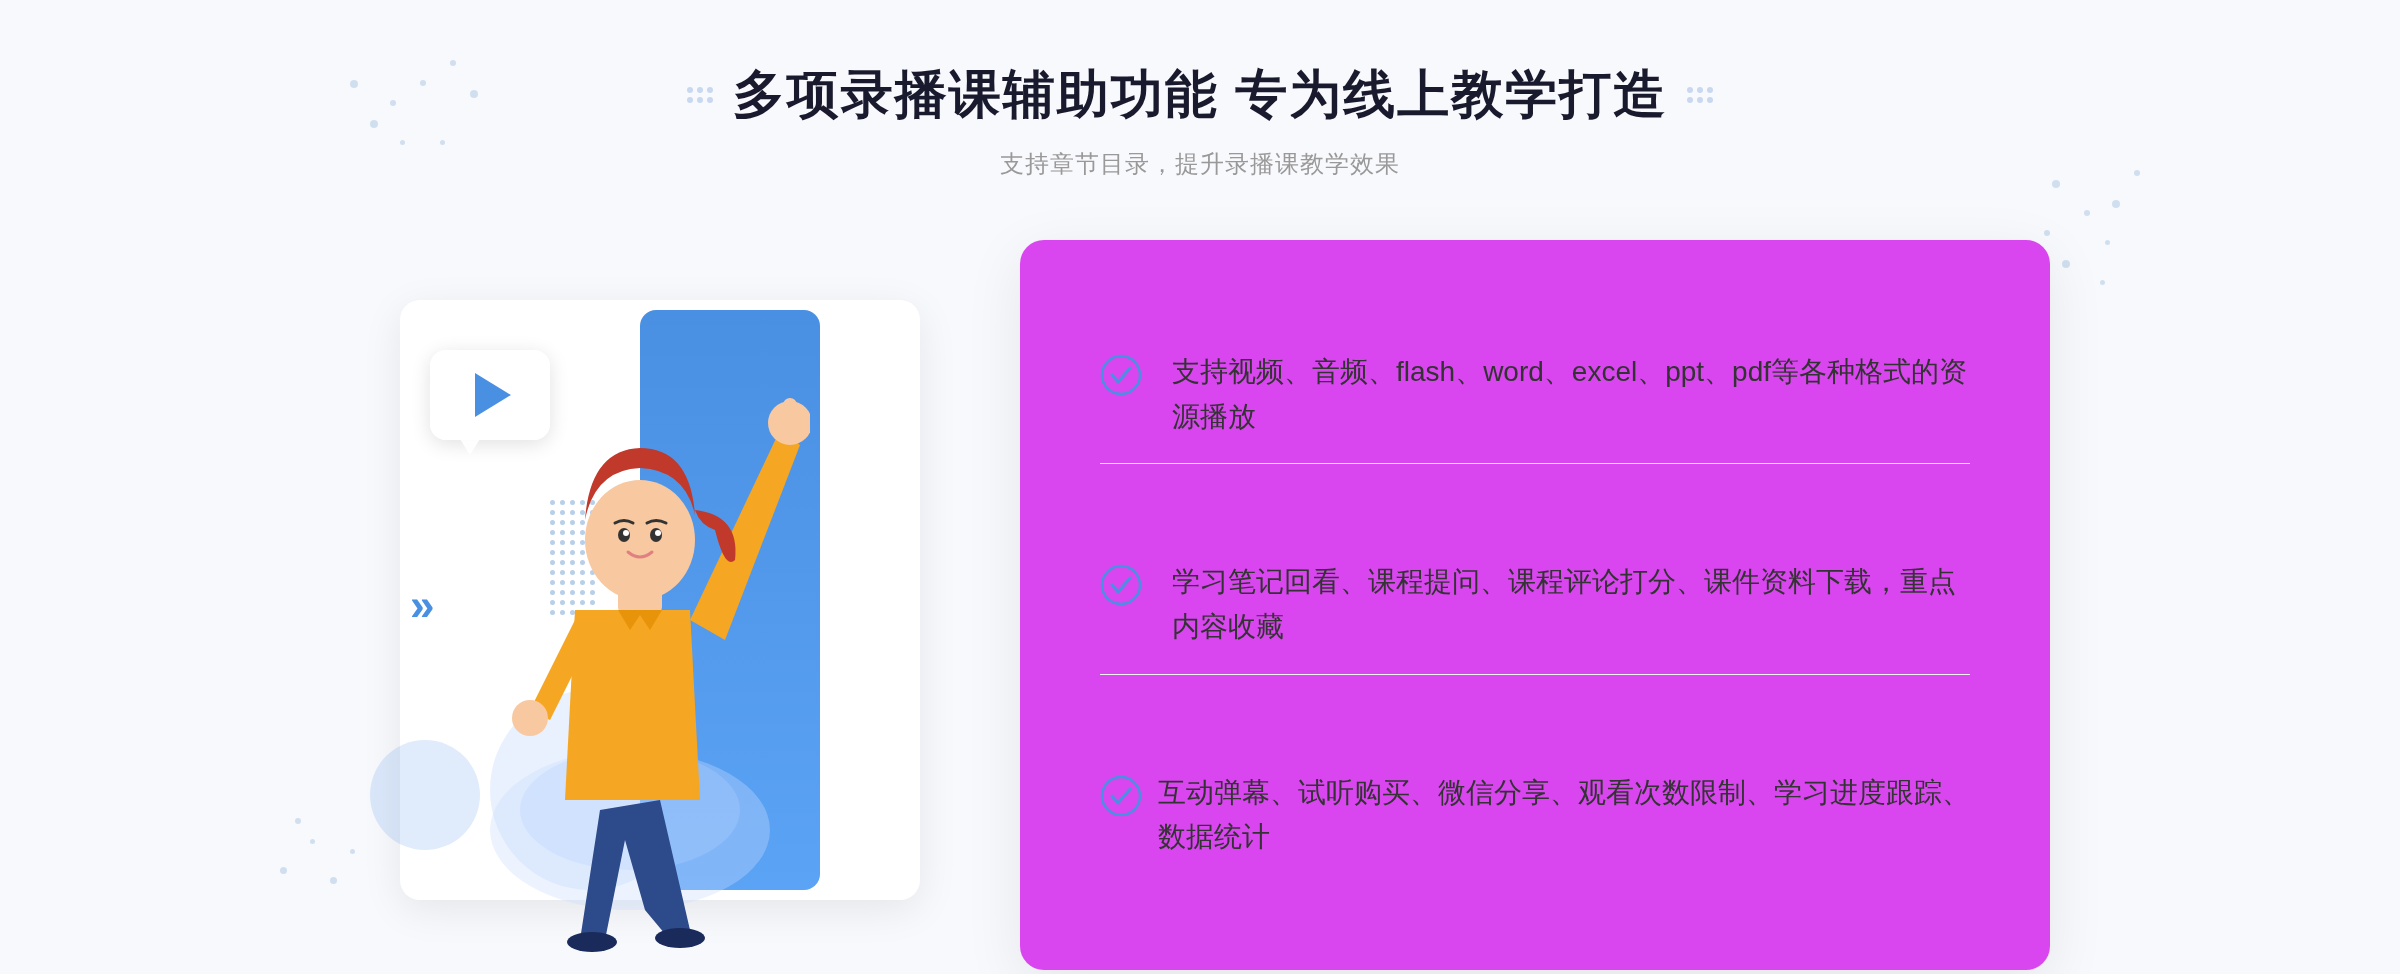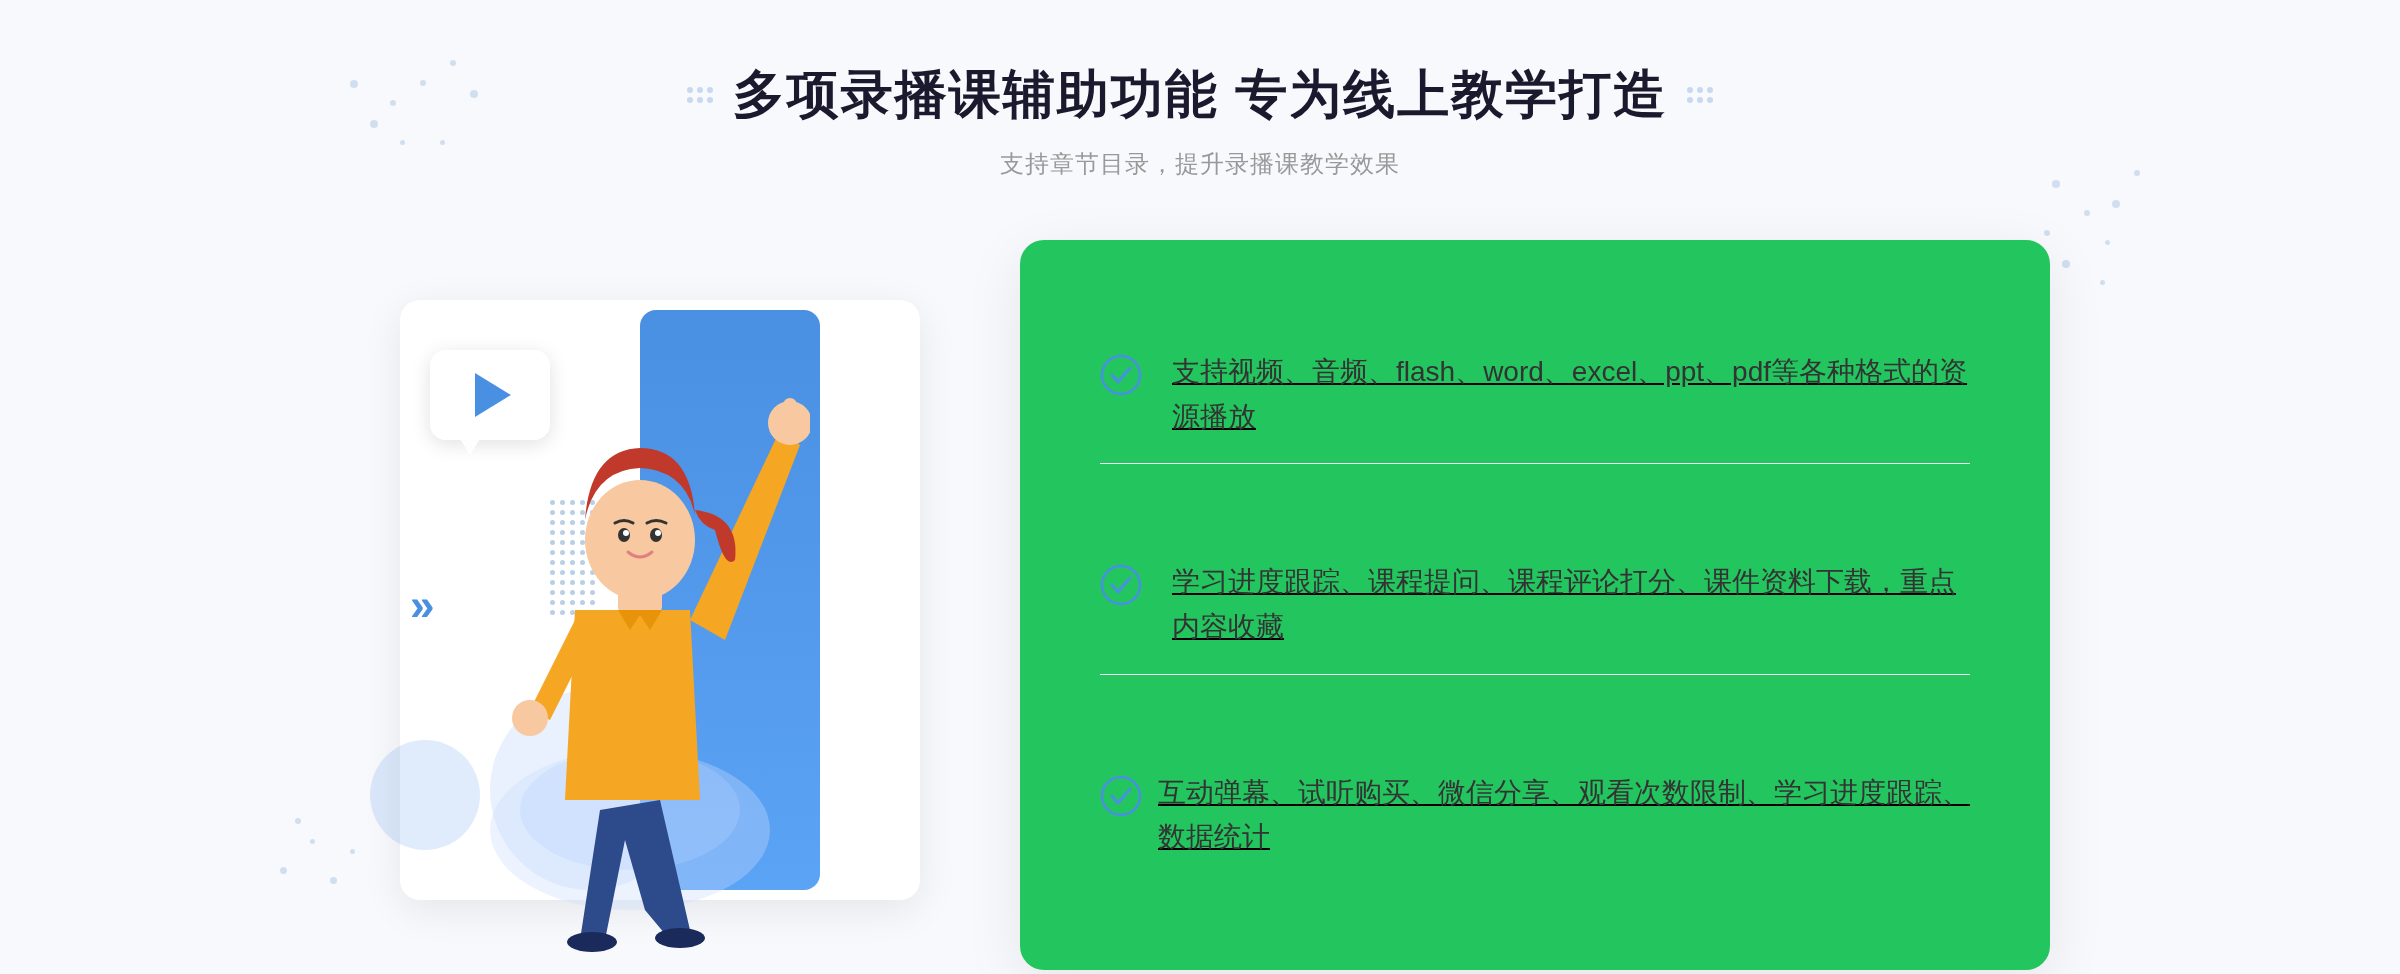--- a/index.html
+++ b/index.html
@@ -215,30 +215,29 @@
       bottom: 0;
       left: 120px;
       z-index: 6;
       width: 340px;
       height: 640px;
     }
 
     
     .features-panel {
       flex: 1;
-      background: #22c55e;
+      background: #d946ef;
       border-radius: 24px 24px 24px 24px;
       padding: 50px 80px;
       margin-left: -10px;
       box-shadow: 0 15px 60px rgba(0,0,0,0.08);
       display: flex;
       flex-direction: column;
       justify-content: space-around;
       z-index: 3;
-      text-decoration: underline;
     }
 
     .feature-item {
       display: flex;
       align-items: flex-start;
       gap: 30px;
       padding: 24px 0;
       border-bottom: 1px solid #f0f2f5;
     }
 
@@ -506,21 +505,21 @@
       </div>
 
 
       <div class="feature-item">
         <div class="check-icon">
           <svg viewBox="0 0 42 42" xmlns="http://www.w3.org/2000/svg">
             <circle cx="21" cy="21" r="19" fill="none" stroke="#4a90e2" stroke-width="2.5"></circle>
             <polyline points="12,21 18,28 30,14" fill="none" stroke="#4a90e2" stroke-width="3" stroke-linecap="round" stroke-linejoin="round"></polyline>
           </svg>
         </div>
-        <span class="feature-text">学习进度跟踪、课程提问、课程评论打分、课件资料下载，重点内容收藏</span>
+        <span class="feature-text">学习笔记回看、课程提问、课程评论打分、课件资料下载，重点内容收藏</span>
       </div>
 
       <div class="feature-item">
         <div class="check-icon">
           <svg viewBox="0 0 42 42" xmlns="http://www.w3.org/2000/svg">
             <circle cx="21" cy="21" r="19" fill="none" stroke="#4a90e2" stroke-width="2.5"></circle>
             <polyline points="12,21 18,28 30,14" fill="none" stroke="#4a90e2" stroke-width="3" stroke-linecap="round" stroke-linejoin="round"></polyline>
           </svg>
         </div>
         <span class="feature-text">互动弹幕、试听购买、微信分享、观看次数限制、学习进度跟踪、数据统计</span>

